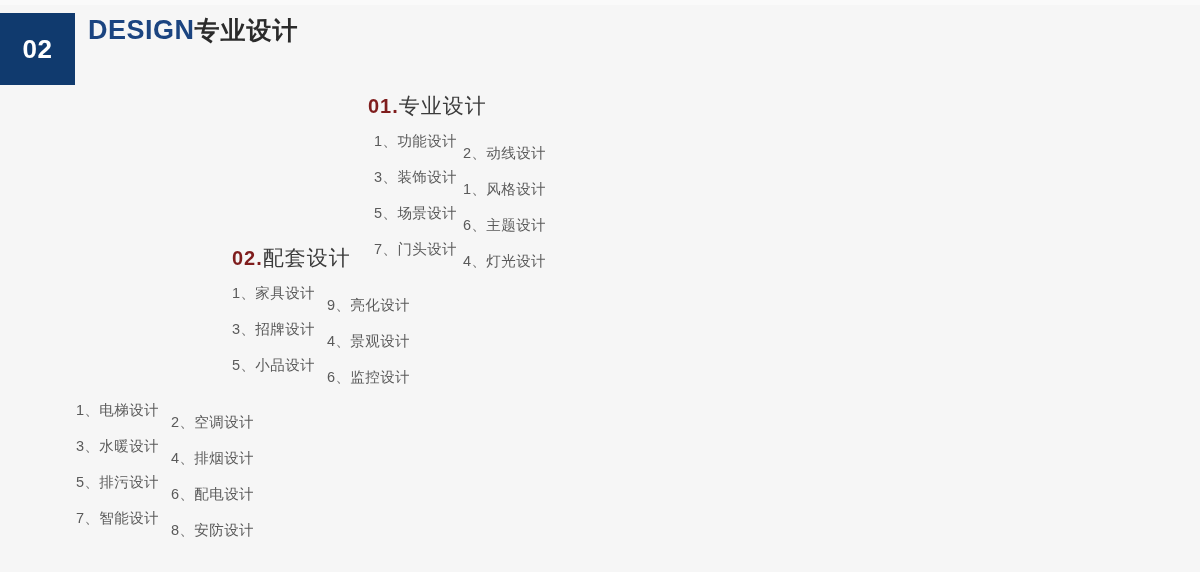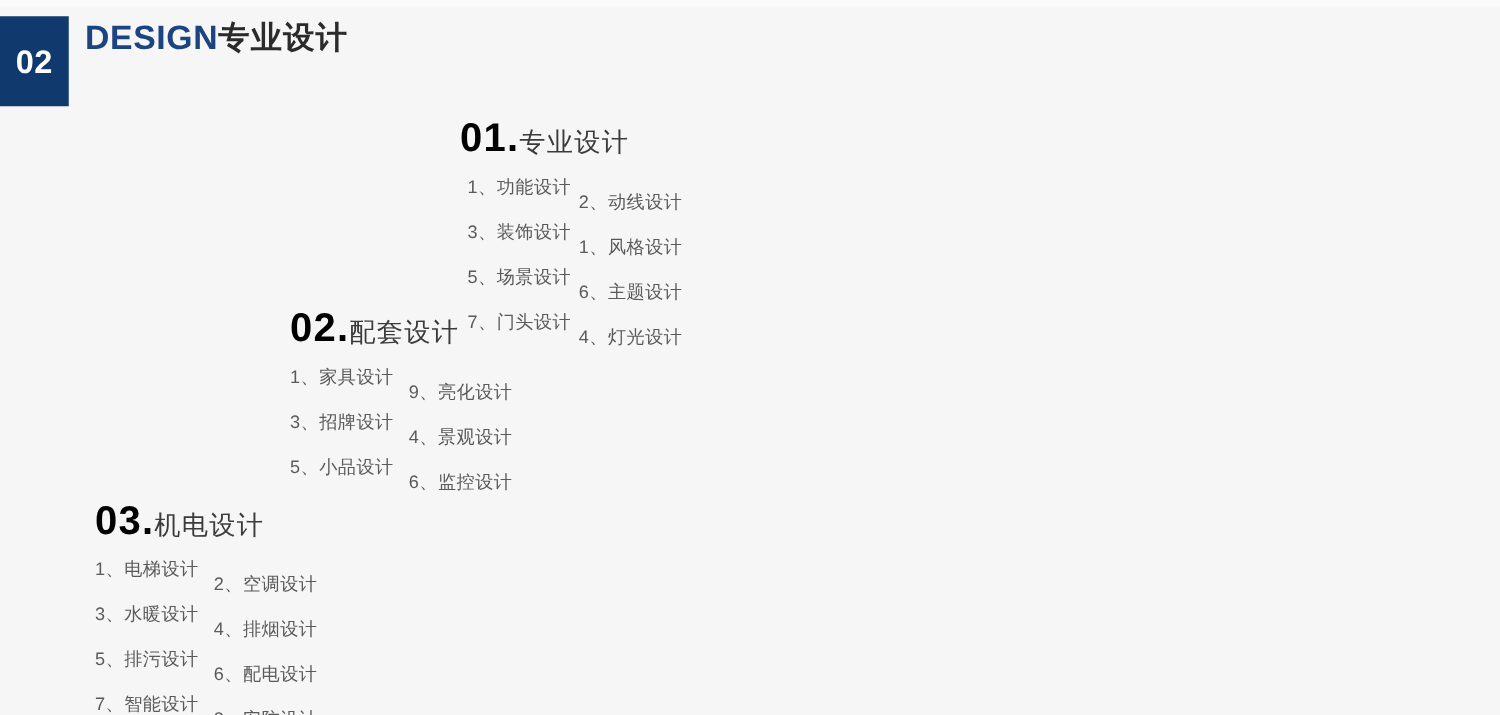--- a/index.html
+++ b/index.html
@@ -35,21 +35,21 @@
 
   
   #header {
     position: absolute;
     left: 0;
     top: 13px;
     display: flex;
     align-items: stretch;
   }
   #number-badge {
-    width: 55px;
+    width: 75px;
     height: 72px;
     background: #103a6e;
     color: #ffffff;
     display: flex;
     align-items: center;
     justify-content: center;
     font-size: 26px;
     font-weight: bold;
     letter-spacing: 0.5px;
   }
@@ -76,22 +76,22 @@
 
   
   .section {
     position: absolute;
   }
   .section-heading {
     white-space: nowrap;
     margin-bottom: 9px;
   }
   .section-num {
-    color: #000000;
-    font-size: 32px;
+    color: #7f1d1d;
+    font-size: 20px;
     font-weight: bold;
     letter-spacing: 1px;
   }
   .section-name {
     color: #3b3b3b;
     font-size: 21px;
     letter-spacing: 1px;
   }
   .section-items {
     margin-left: 0;
@@ -482,23 +482,20 @@
           <span class="item-cell last">4、景观设计</span>
         </div>
         <div class="item-row">
           <span class="item-cell">5、小品设计</span>
           <span class="item-cell last">6、监控设计</span>
         </div>
       </div>
   </div>
 
   <div class="section" id="section-03">
-    <div class="section-heading">
-      <span class="section-num">03.</span><span class="section-name">机电设计</span>
-    </div>
     <div class="section-items" style="padding-left:0px;">
         <div class="item-row">
           <span class="item-cell">1、电梯设计</span>
           <span class="item-cell last">2、空调设计</span>
         </div>
         <div class="item-row">
           <span class="item-cell">3、水暖设计</span>
           <span class="item-cell last">4、排烟设计</span>
         </div>
         <div class="item-row">

